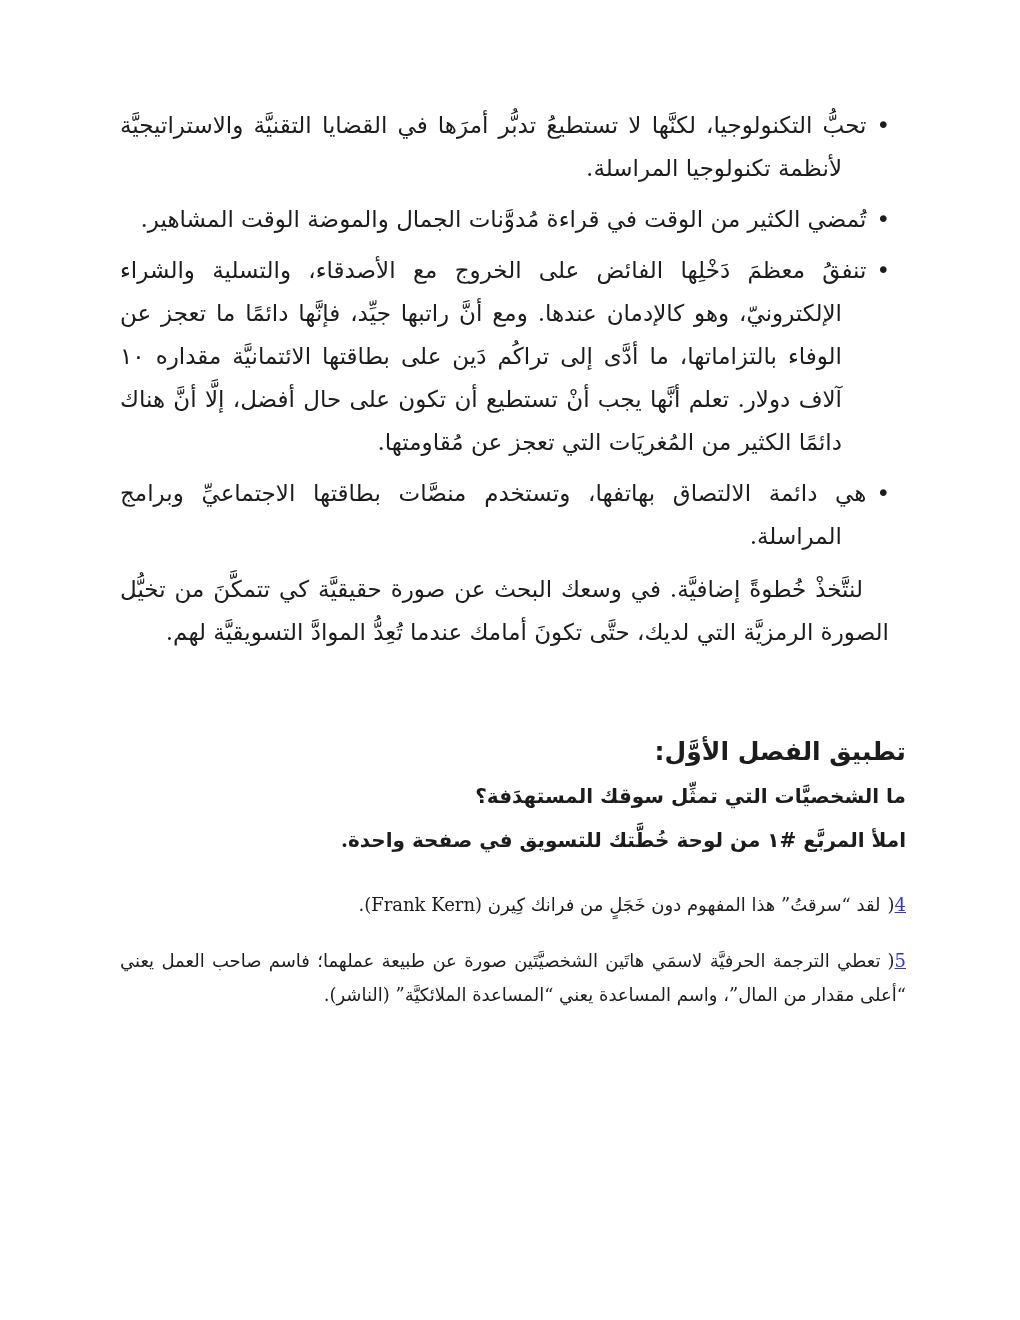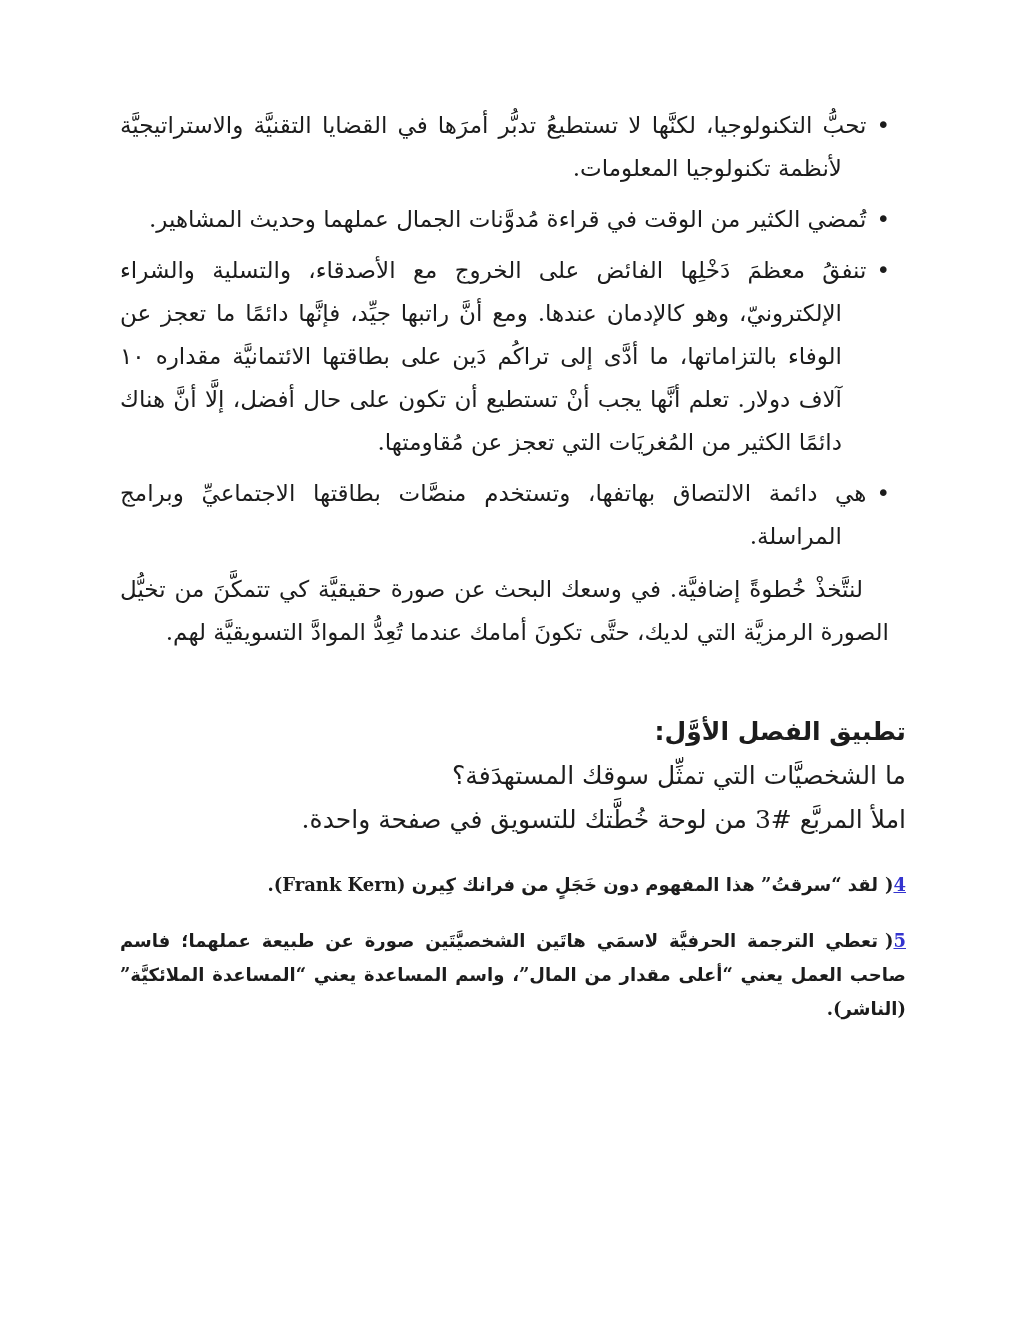--- a/index.html
+++ b/index.html
@@ -36,41 +36,40 @@
     content: "\2022";
     padding-left: 10px;
     font-family: "DejaVu Sans", sans-serif;
   }
   .para {
     margin: 10px 17px 0 0;
     text-align: justify;
     text-indent: 26px;
   }
   .apply-section {
-    margin-top: 56px;
+    margin-top: 76px;
   }
   .apply-heading {
     font-family: "DejaVu Sans", sans-serif;
     font-weight: bold;
     font-size: 25px;
     line-height: 44px;
   }
   .apply-line {
-    font-weight: normal;
-    font-size: 25px;
+    font-weight: bold;
+    font-size: 20px;
     line-height: 44px;
   }
   .footnotes {
     margin-top: 26px;
     font-size: 18px;
     line-height: 34px;
   }
   .footnote {
     text-align: justify;
-    font-weight: bold;
   }
   .footnote + .footnote { margin-top: 22px; }
   .fn-num {
     color: #3434cf;
     text-decoration: underline;
     unicode-bidi: isolate;
     cursor: pointer;
   }
   .fn-paren {
     direction: ltr;
@@ -78,32 +77,32 @@
     margin-left: 7px;
     display: inline-block;
   }
 </style>
 </head>
 <body>
 
 <div class="page" dir="rtl" lang="ar">
 
   <ul class="bullet-list">
-    <li class="bullet-item">تحبُّ التكنولوجيا، لكنَّها لا تستطيعُ تدبُّر أمرَها في القضايا التقنيَّة والاستراتيجيَّة لأنظمة تكنولوجيا المعلومات.</li>
-    <li class="bullet-item">تُمضي الكثير من الوقت في قراءة مُدوَّنات الجمال عملهما وحديث المشاهير.</li>
+    <li class="bullet-item">تحبُّ التكنولوجيا، لكنَّها لا تستطيعُ تدبُّر أمرَها في القضايا التقنيَّة والاستراتيجيَّة لأنظمة تكنولوجيا المراسلة.</li>
+    <li class="bullet-item">تُمضي الكثير من الوقت في قراءة مُدوَّنات الجمال والموضة الوقت المشاهير.</li>
     <li class="bullet-item">تنفقُ معظمَ دَخْلِها الفائض على الخروج مع الأصدقاء، والتسلية والشراء الإلكترونيّ، وهو كالإدمان عندها. ومع أنَّ راتبها جيِّد، فإنَّها دائمًا ما تعجز عن الوفاء بالتزاماتها، ما أدَّى إلى تراكُم دَين على بطاقتها الائتمانيَّة مقداره ١٠ آلاف دولار. تعلم أنَّها يجب أنْ تستطيع أن تكون على حال أفضل، إلَّا أنَّ هناك دائمًا الكثير من المُغريَات التي تعجز عن مُقاومتها.</li>
     <li class="bullet-item">هي دائمة الالتصاق بهاتفها، وتستخدم منصَّات بطاقتها الاجتماعيِّ وبرامج المراسلة.</li>
   </ul>
 
   <p class="para">لنتَّخذْ خُطوةً إضافيَّة. في وسعك البحث عن صورة حقيقيَّة كي تتمكَّنَ من تخيُّل الصورة الرمزيَّة التي لديك، حتَّى تكونَ أمامك عندما تُعِدُّ الموادَّ التسويقيَّة لهم.</p>
 
   <div class="apply-section">
     <div class="apply-heading">تطبيق الفصل الأوَّل:</div>
     <div class="apply-line">ما الشخصيَّات التي تمثِّل سوقك المستهدَفة؟</div>
-    <div class="apply-line">املأ المربَّع #3 من لوحة خُطَّتك للتسويق في صفحة واحدة.</div>
+    <div class="apply-line">املأ المربَّع #١ من لوحة خُطَّتك للتسويق في صفحة واحدة.</div>
   </div>
 
   <div class="footnotes">
     <div class="footnote"><a class="fn-num">4</a><span class="fn-paren">)</span><span class="fn-text">لقد “سرقتُ” هذا المفهوم دون خَجَلٍ من فرانك كِيرن (Frank Kern).</span></div>
     <div class="footnote"><a class="fn-num">5</a><span class="fn-paren">)</span><span class="fn-text">تعطي الترجمة الحرفيَّة لاسمَي هاتَين الشخصيَّتَين صورة عن طبيعة عملهما؛ فاسم صاحب العمل يعني “أعلى مقدار من المال”، واسم المساعدة يعني “المساعدة الملائكيَّة” (الناشر).</span></div>
   </div>
 
 </div>
 
 </body></html>

